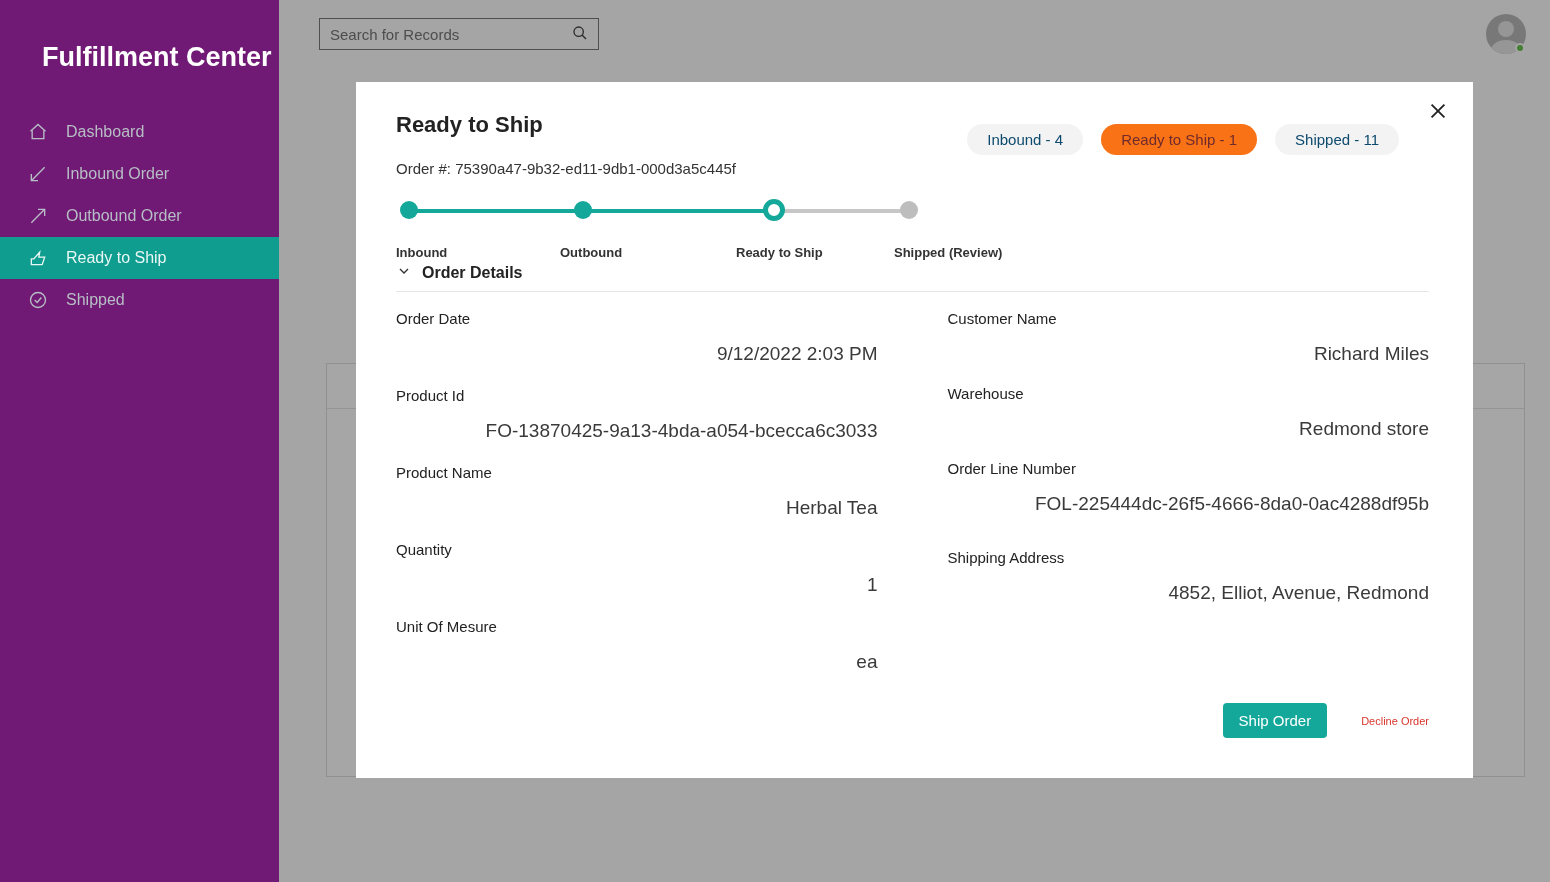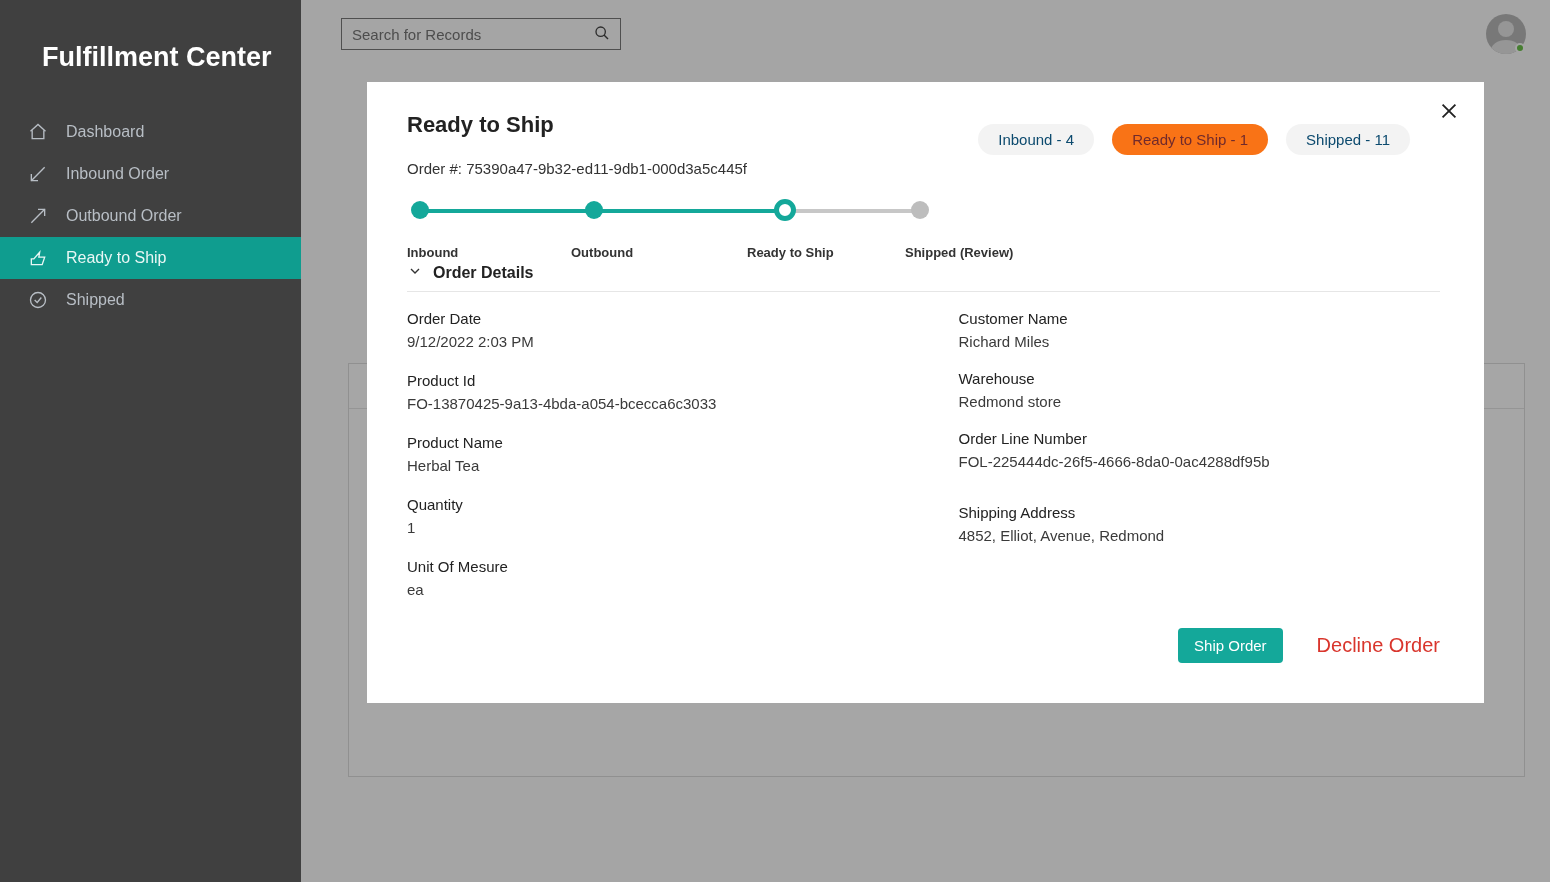--- a/index.html
+++ b/index.html
@@ -1,18 +1,18 @@
 <!DOCTYPE html>
 <html><head>
 <meta charset="utf-8">
 <style>
   * { box-sizing: border-box; margin: 0; padding: 0; font-family: "Segoe UI", Arial, sans-serif; }
   html, body { width: 1550px; height: 882px; overflow: hidden; background:#fff; }
   .app { display:flex; width:100%; height:100%; }
-  .sidebar { width:301px; background:#404040; color:#ccc; flex-shrink:0; }
+  .sidebar { width:279px; background:#701a75; color:#ccc; flex-shrink:0; }
   .sidebar-title { color:#fff; font-size:27px; font-weight:700; padding:42px 0 0 42px; }
   .nav { margin-top:38px; }
   .nav-item { display:flex; align-items:center; gap:18px; height:42px; padding-left:28px; color:#b8bec5; font-size:16px; cursor:pointer; }
   .nav-item.active { background:#0f9d8f; color:#e9f7f5; }
   .nav-icon { width:20px; height:20px; display:flex; align-items:center; justify-content:center; }
   .nav-icon svg { width:20px; height:20px; stroke:#b8bec5; fill:none; stroke-width:1.6; }
   .nav-item.active .nav-icon svg { stroke:#e9f7f5; }
 
   .main { flex:1; background:#fdfdfd; position:relative; }
   .topbar { display:flex; align-items:center; padding:14px 24px 0 40px; gap:12px; }
@@ -45,26 +45,26 @@
   .step-dot.future { background:#bdbdbd; }
   .step-label { position:absolute; top:44px; font-size:13px; color:#333; font-weight:600; }
 
   .section-head { margin-top:12px; display:flex; align-items:center; gap:10px; padding-bottom:8px; border-bottom:1px solid #e6e6e6; }
   .section-head svg { width:16px; height:16px; stroke:#333; fill:none; stroke-width:2;}
   .section-head span { font-size:16px; font-weight:600; color:#222; }
 
   .details { display:flex; margin-top:14px; }
   .col { flex:1; }
   .field-label { font-size:15px; font-weight:400; color:#222; margin-top:4px;}
-  .field-value { font-size:15px; color:#3a3a3a; margin-top:6px; margin-bottom:22px; }
+  .field-value { font-size:19px; color:#3a3a3a; margin-top:16px; margin-bottom:22px;text-align:right; }
   .col-right .field-value { margin-bottom:20px; }
 
   .actions { display:flex; justify-content:flex-end; gap:34px; margin-top:8px; align-items:center;}
   .btn-primary { background:#14a89a; color:#fff; border:none; padding:9px 16px; font-size:15px; border-radius:4px; cursor:pointer; }
-  .btn-link-danger { color:#d9352c; background:none; border:none; font-size:20px; cursor:pointer; }
+  .btn-link-danger { color:#d9352c; background:none; border:none; font-size:11px; cursor:pointer; }
 
   ::placeholder { color:#777; }
 </style>
 </head>
 <body>
 
 <div class="app">
   <aside class="sidebar">
     <div class="sidebar-title">Fulfillment Center</div>
     <nav class="nav">

